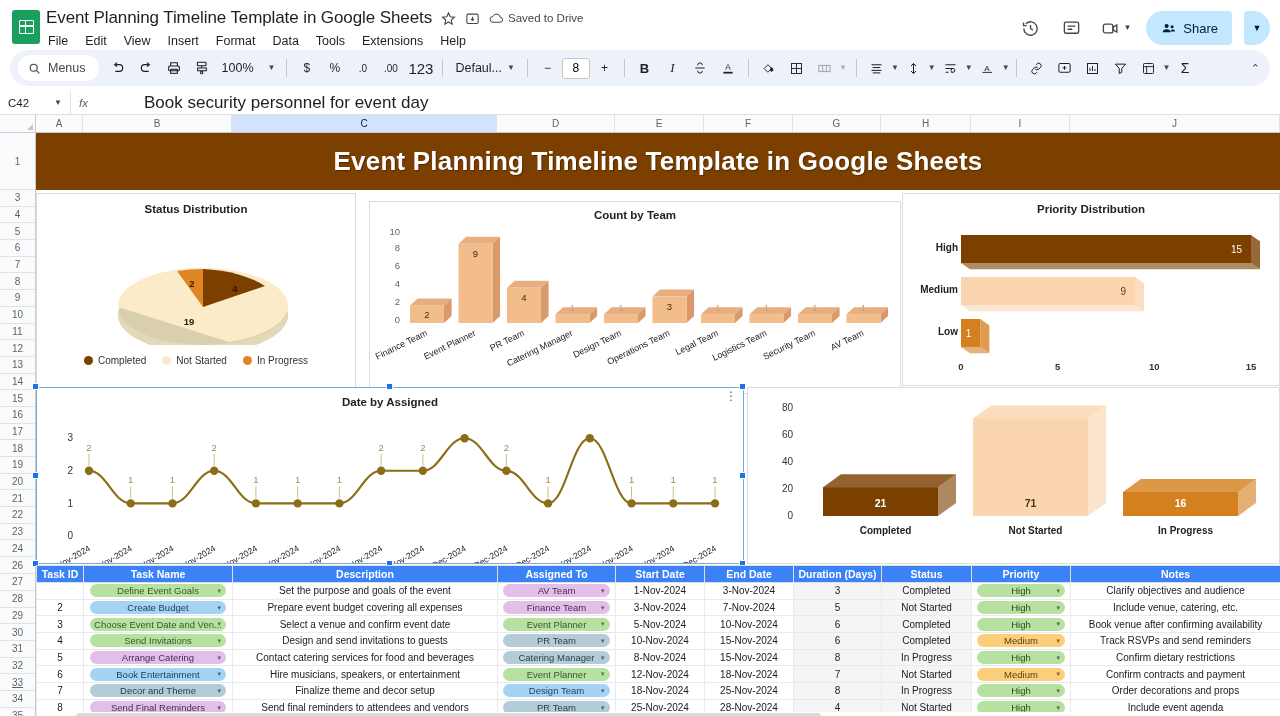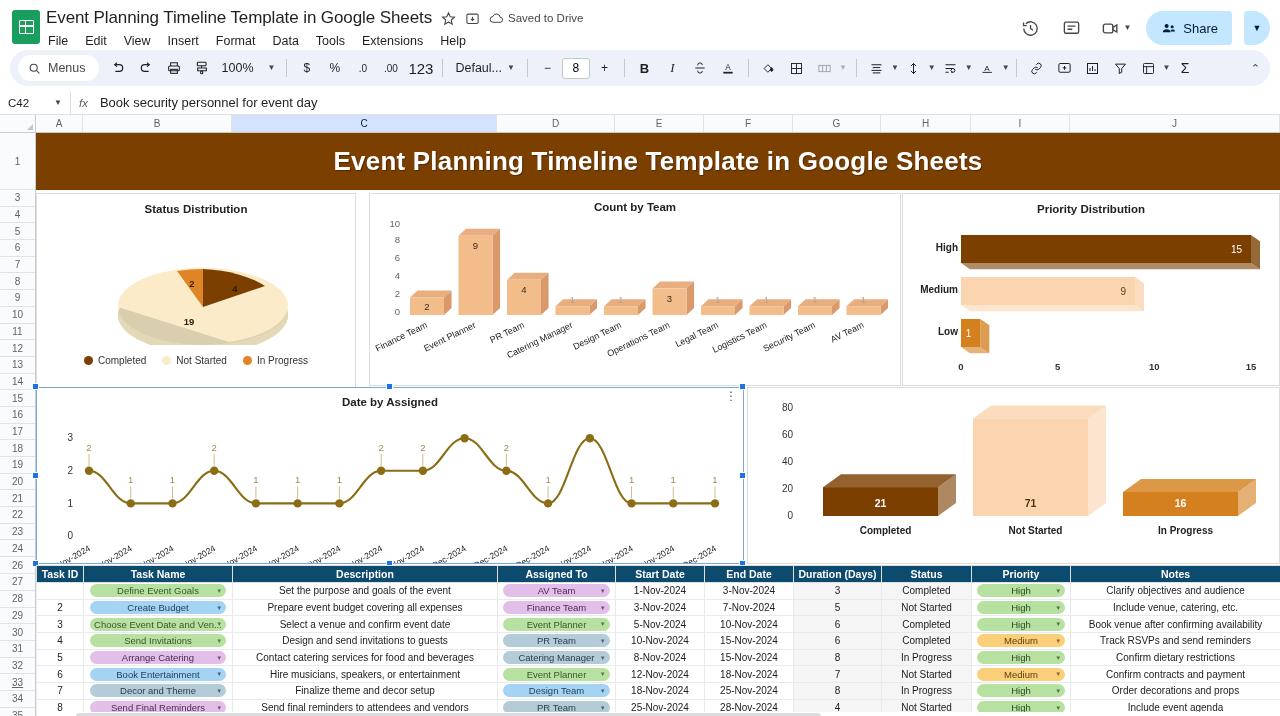--- a/index.html
+++ b/index.html
@@ -46,21 +46,21 @@
   .zoomsel{display:flex;align-items:center;gap:14px;font-size:12.5px;padding:0 5px;}
   .fontsel{display:flex;align-items:center;gap:5px;font-size:12.5px;padding:0 6px;min-width:62px;}
   .fsbox{width:28px;height:21px;border:1px solid #c4c7c5;border-radius:3px;display:flex;align-items:center;justify-content:center;font-size:12px;background:#fff;}
   .caret{font-size:8px;color:#444746;line-height:1;}
   .collapse{position:absolute;right:10px;color:#444746;font-size:11px;cursor:pointer;}
 
   
   .fbar{height:24px;display:flex;align-items:center;padding:0 0 0 8px;border-bottom:1px solid #e0e0e0;background:#fff;margin-top:5px;}
   .namebox{width:62px;font-size:11.5px;color:#1f1f1f;display:flex;align-items:center;justify-content:space-between;padding-right:8px;}
   .fx{font-size:11.5px;color:#5f6368;font-style:italic;padding:0 8px;border-left:1px solid #e0e0e0;height:100%;display:flex;align-items:center;}
-  .fcontent{font-size:13px;color:#1f1f1f;padding-left:4px;}
+  .fcontent{font-size:17px;color:#1f1f1f;padding-left:4px;margin-left:44px;}
 
   
   .gridwrap{position:relative;width:1280px;height:606px;background:#fff;overflow:hidden;}
   .colhdr{display:flex;height:18px;background:#f9fbfd;border-bottom:1px solid #c9cdd1;}
   .ch{ font-size:10px;color:#5f6368;display:flex;align-items:center;justify-content:center;border-right:1px solid #e1e3e1;background:#f9fbfd;}
   .ch.sel{background:#d3e3fd;color:#041e49;}
   .corner{width:36px;border-right:1px solid #c9cdd1;background:#f9fbfd;flex:0 0 36px;position:relative;}
   .corner:after{content:"";position:absolute;right:2px;bottom:2px;width:0;height:0;border-left:6px solid transparent;border-bottom:6px solid #c6c6c6;}
   .rowarea{display:flex;height:588px;}
   .rowhdrs{width:36px;flex:0 0 36px;background:#f9fbfd;border-right:1px solid #c9cdd1;}
@@ -81,21 +81,21 @@
   .legend{display:flex;justify-content:center;gap:16px;font-size:10px;color:#333;}
   .legend i{width:9px;height:9px;border-radius:50%;display:inline-block;margin-right:5px;vertical-align:-1px;}
 
   .axlbl{font-size:9.5px;fill:#666;}
   .vallbl{font-size:9.5px;font-weight:bold;}
   .handle{position:absolute;width:7px;height:7px;background:#1a73e8;border:1px solid #fff;}
   .kebab{position:absolute;right:6px;top:6px;color:#555;font-size:12px;line-height:5px;letter-spacing:0;cursor:pointer;}
 
   
   .tbl{position:absolute;left:0;width:1244px;border-collapse:collapse;table-layout:fixed;}
-  .tbl th{background:#0c4a6e;color:#fff;font-size:10.5px;font-weight:bold;height:17px;border:1px solid #e0e0e0;text-align:center;}
+  .tbl th{background:#3b82f6;color:#fff;font-size:10.5px;font-weight:bold;height:17px;border:1px solid #e0e0e0;text-align:center;}
   .tbl td{font-size:10px;color:#202124;height:16.7px;border:1px solid #e8eaed;text-align:center;background:#fff;padding:0 3px;overflow:hidden;white-space:nowrap;}
   .tbl td.shade{background:#f5f5f5;}
   .chip{display:inline-flex;align-items:center;justify-content:center;border-radius:9px;height:13px;font-size:9.5px;padding:0 4px;width:96%;max-width:100%;position:relative;}
   .chip .cc{position:absolute;right:4px;font-size:6px;opacity:.75;}
   .chip.green{background:#b7e1a1;color:#37562b;}
   .chip.blue{background:#a4d3f4;color:#1f3d52;}
   .chip.bluegray{background:#b4cbd8;color:#2b3f4a;}
   .chip.purple{background:#e2bfe8;color:#4a2b52;}
   .chip.lgreen{background:#b7e1a1;color:#2d4a22;}
   .chip.amber{background:#fbce7a;color:#5a4212;}
@@ -408,21 +408,21 @@
           <text x="155" y="72" class="vallbl" text-anchor="middle" fill="#3a2000">2</text>
           <text x="152" y="110" class="vallbl" text-anchor="middle" fill="#2b2010">19</text>
         </svg>
         <div class="legend" style="margin-top:6px;">
           <span><i style="background:#7b3f00"></i><span>Completed</span></span>
           <span><i style="background:#fbebc8"></i><span>Not Started</span></span>
           <span><i style="background:#e08526"></i><span>In Progress</span></span>
         </div>
       </div>
 
-      <div class="card" style="left:333px;top:60px;width:532px;height:193px;">
+      <div class="card" style="left:333px;top:68px;width:532px;height:193px;">
         <div class="ctitle" style="margin-top:7px;">Count by Team</div>
         <svg width="532" height="176" viewBox="0 0 532 176">
           <g class="axlbl" text-anchor="end" font-size="9.5" fill="#555" font-family="Liberation Sans">
             <text x="30" y="-2" dy="16">10</text>
               <text x="30" y="14" dy="16">8</text>
             <text x="30" y="32" dy="16">6</text>
               <text x="30" y="50" dy="16">4</text>
             <text x="30" y="68" dy="16">2</text>
               <text x="30" y="86" dy="16">0</text>
           </g>

